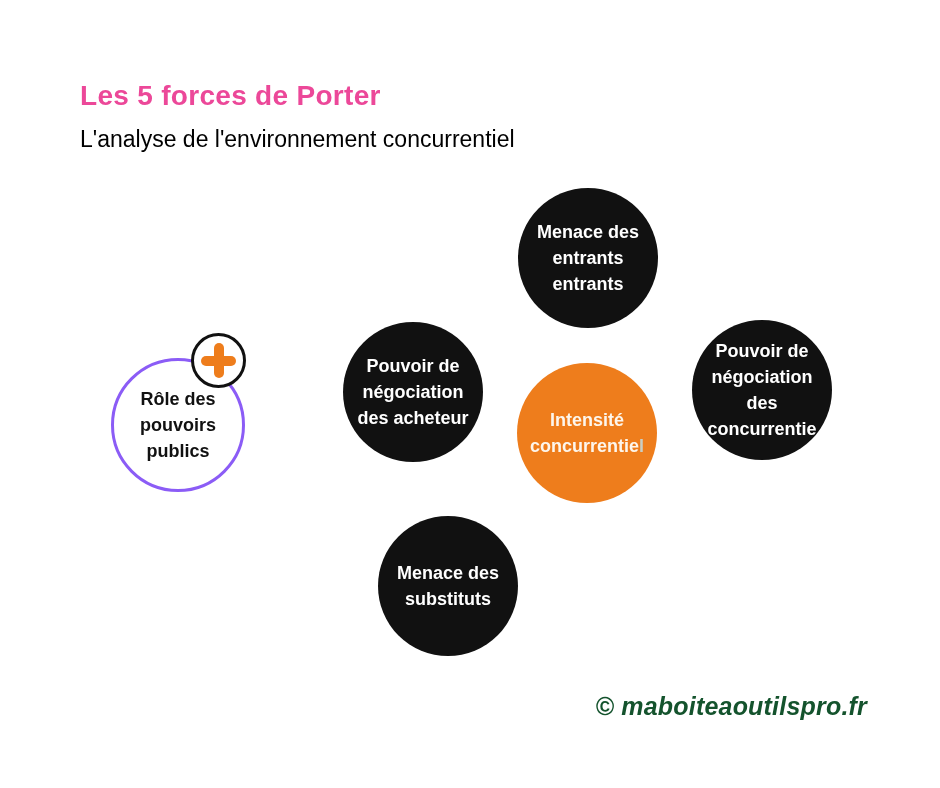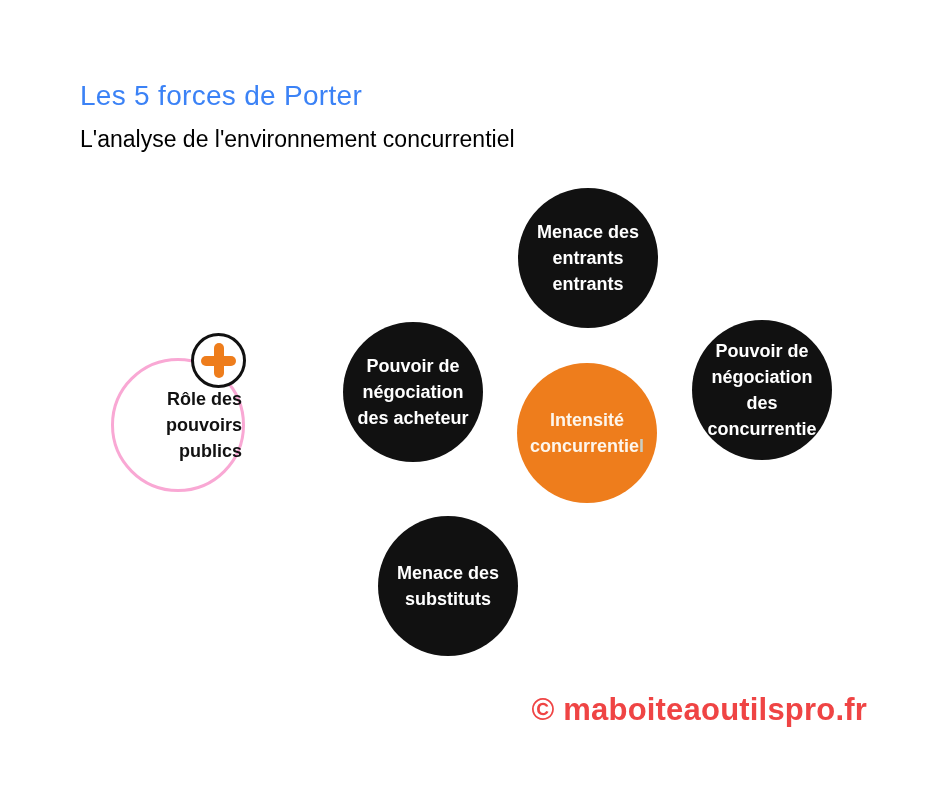--- a/index.html
+++ b/index.html
@@ -10,22 +10,22 @@
     height: 788px;
     background: #ffffff;
     font-family: "Liberation Sans", sans-serif;
     overflow: hidden;
   }
   .title {
     position: absolute;
     left: 80px;
     top: 80px;
     font-size: 28px;
-    font-weight: 400;
-    color: #3b82f6;
+    font-weight: 700;
+    color: #ec4899;
     letter-spacing: 0.3px;
   }
   .subtitle {
     position: absolute;
     left: 80px;
     top: 126px;
     font-size: 23px;
     font-weight: 400;
     color: #000000;
   }
@@ -49,22 +49,21 @@
   .c-left   { left: 343px; top: 322px; }
   .c-right  { left: 692px; top: 320px; font-size: 18px; line-height: 26px; }
   .c-center { left: 517px; top: 363px; }
   .c-bl     { left: 378px; top: 516px; }
   .c-br     { left: 658px; top: 516px; }
   .c-public {
     left: 111px; top: 358px;
     width: 134px; height: 134px;
     background: #ffffff;
     color: #111111;
-    border: 3px solid #f9a8d4;
-    align-items: flex-end;
+    border: 3px solid #8b5cf6;
   }
   .muted-letter { color: #C9CEC4; }
   .plus-badge {
     position: absolute;
     left: 191px;
     top: 333px;
     width: 55px;
     height: 55px;
     border-radius: 50%;
     background: #ffffff;
@@ -80,24 +79,25 @@
     position: absolute;
     background: #EE7D1C;
     border-radius: 5px;
   }
   .plus-glyph::before { left: 50%; top: 0; width: 10px; height: 100%; transform: translateX(-50%); }
   .plus-glyph::after  { top: 50%; left: 0; height: 10px; width: 100%; transform: translateY(-50%); }
   .credit {
     position: absolute;
     right: 73px;
     top: 692px;
-    font-size: 31px;
+    font-size: 25px;
     font-weight: 700;
-    color: #ef4444;
+    color: #14532d;
     letter-spacing: 0.2px;
+    font-style: italic;
   }
 </style>
 </head>
 <body>
 
 <div class="canvas">
 
   <div class="title">Les 5 forces de Porter</div>
   <div class="subtitle">L'analyse de l'environnement concurrentiel</div>
 

